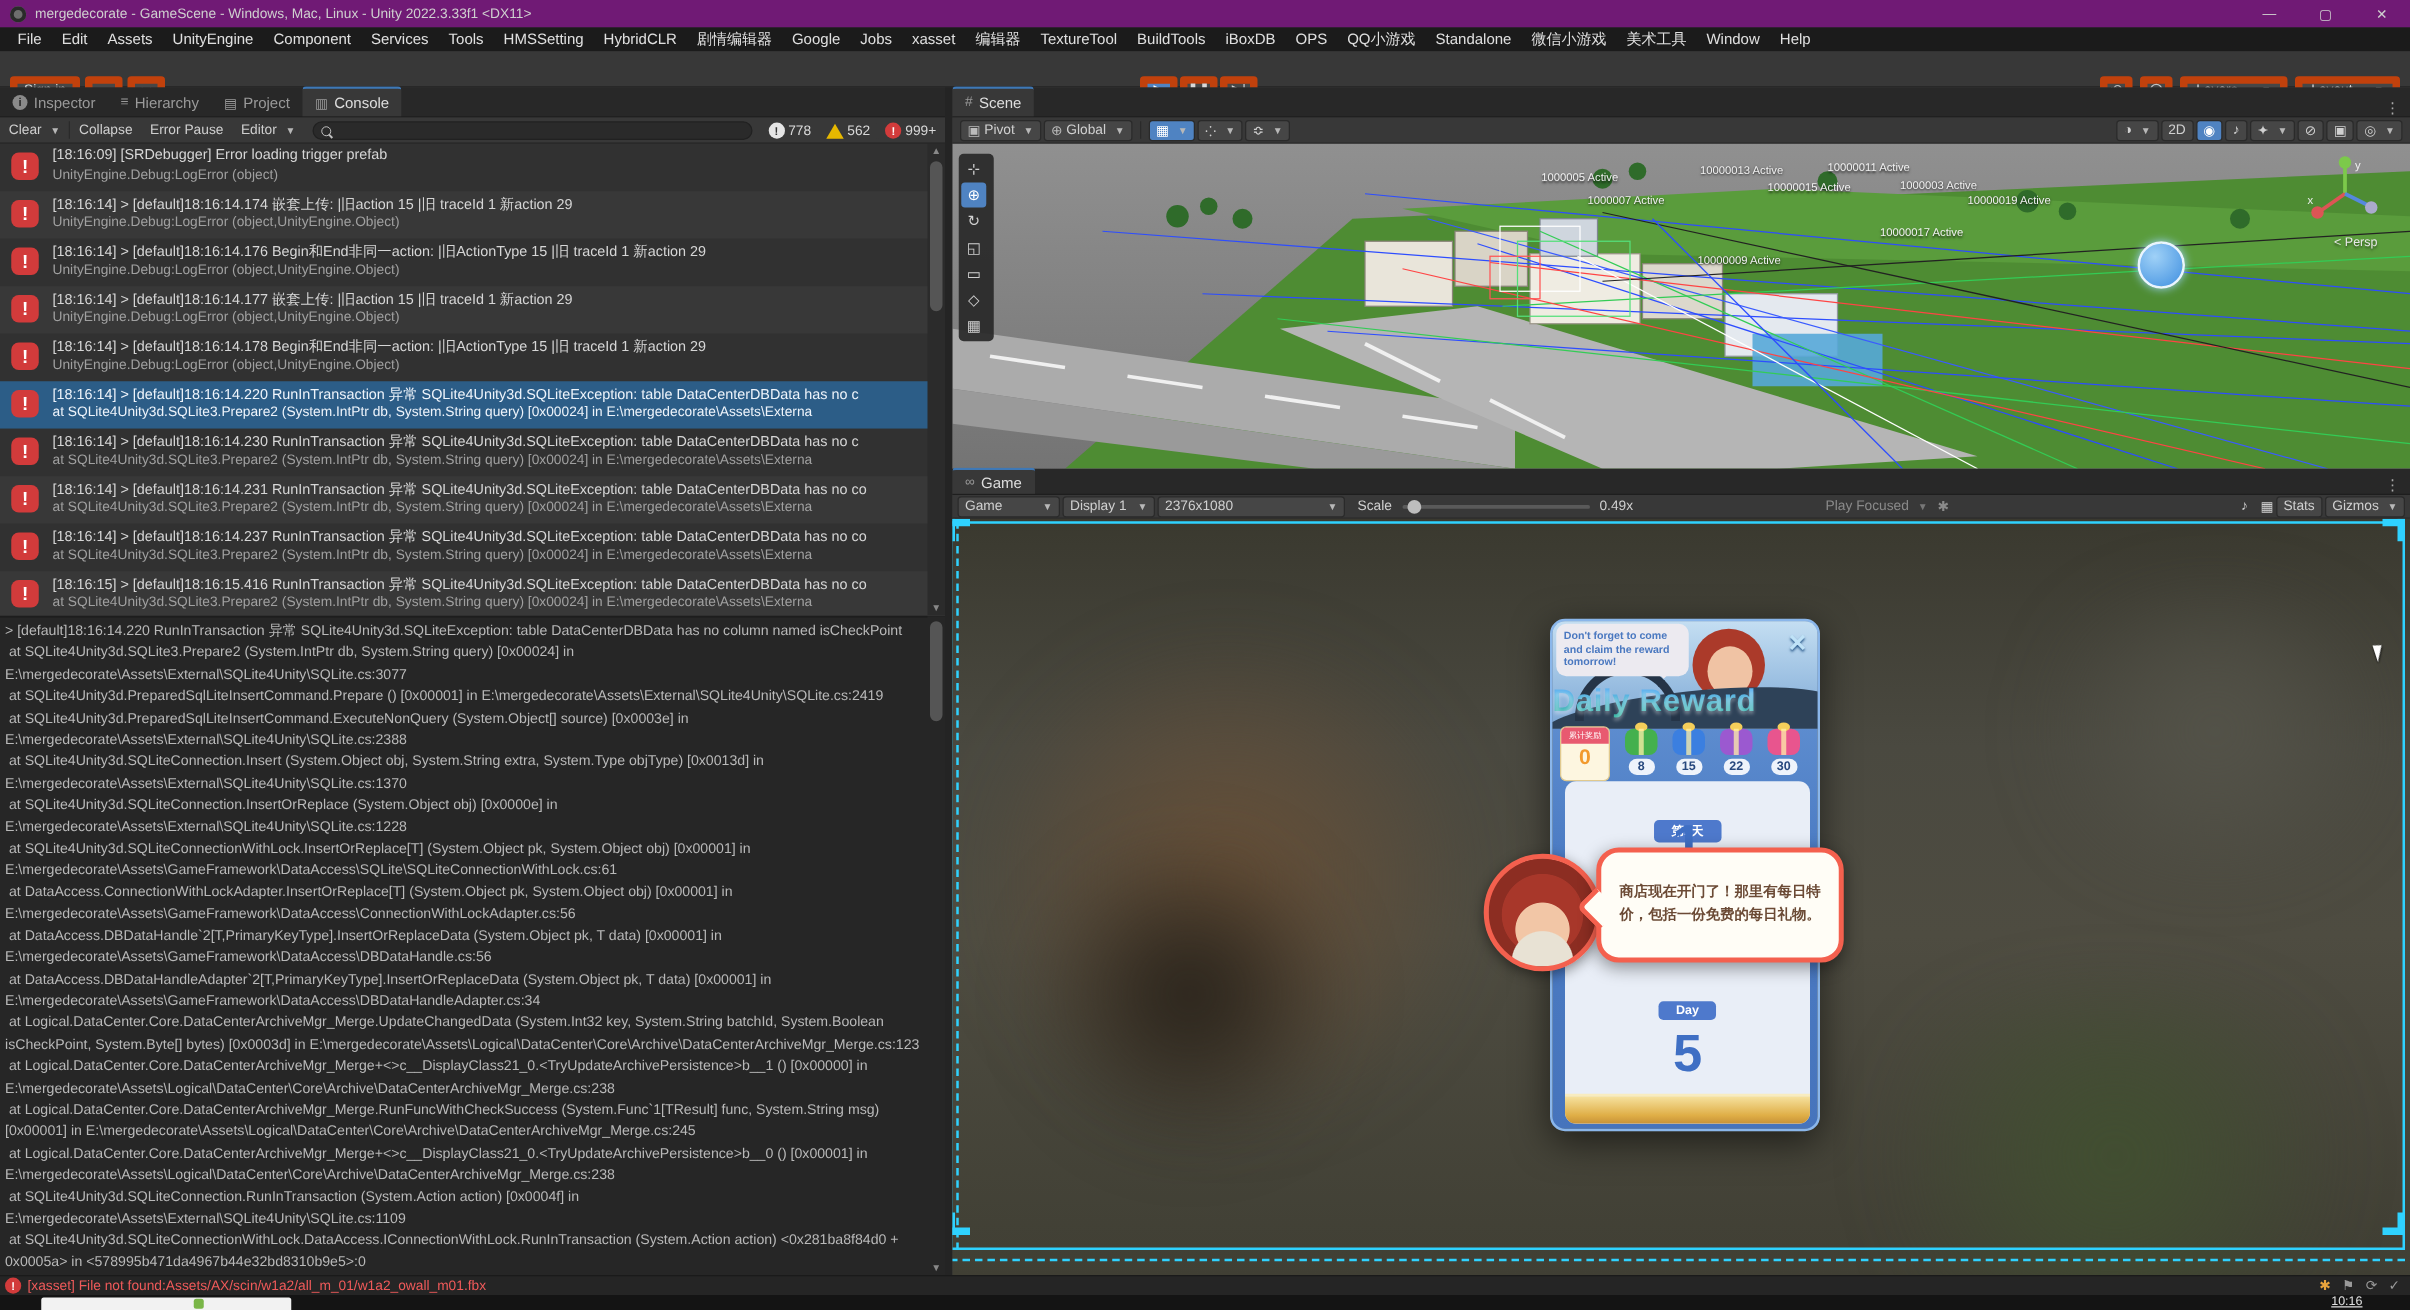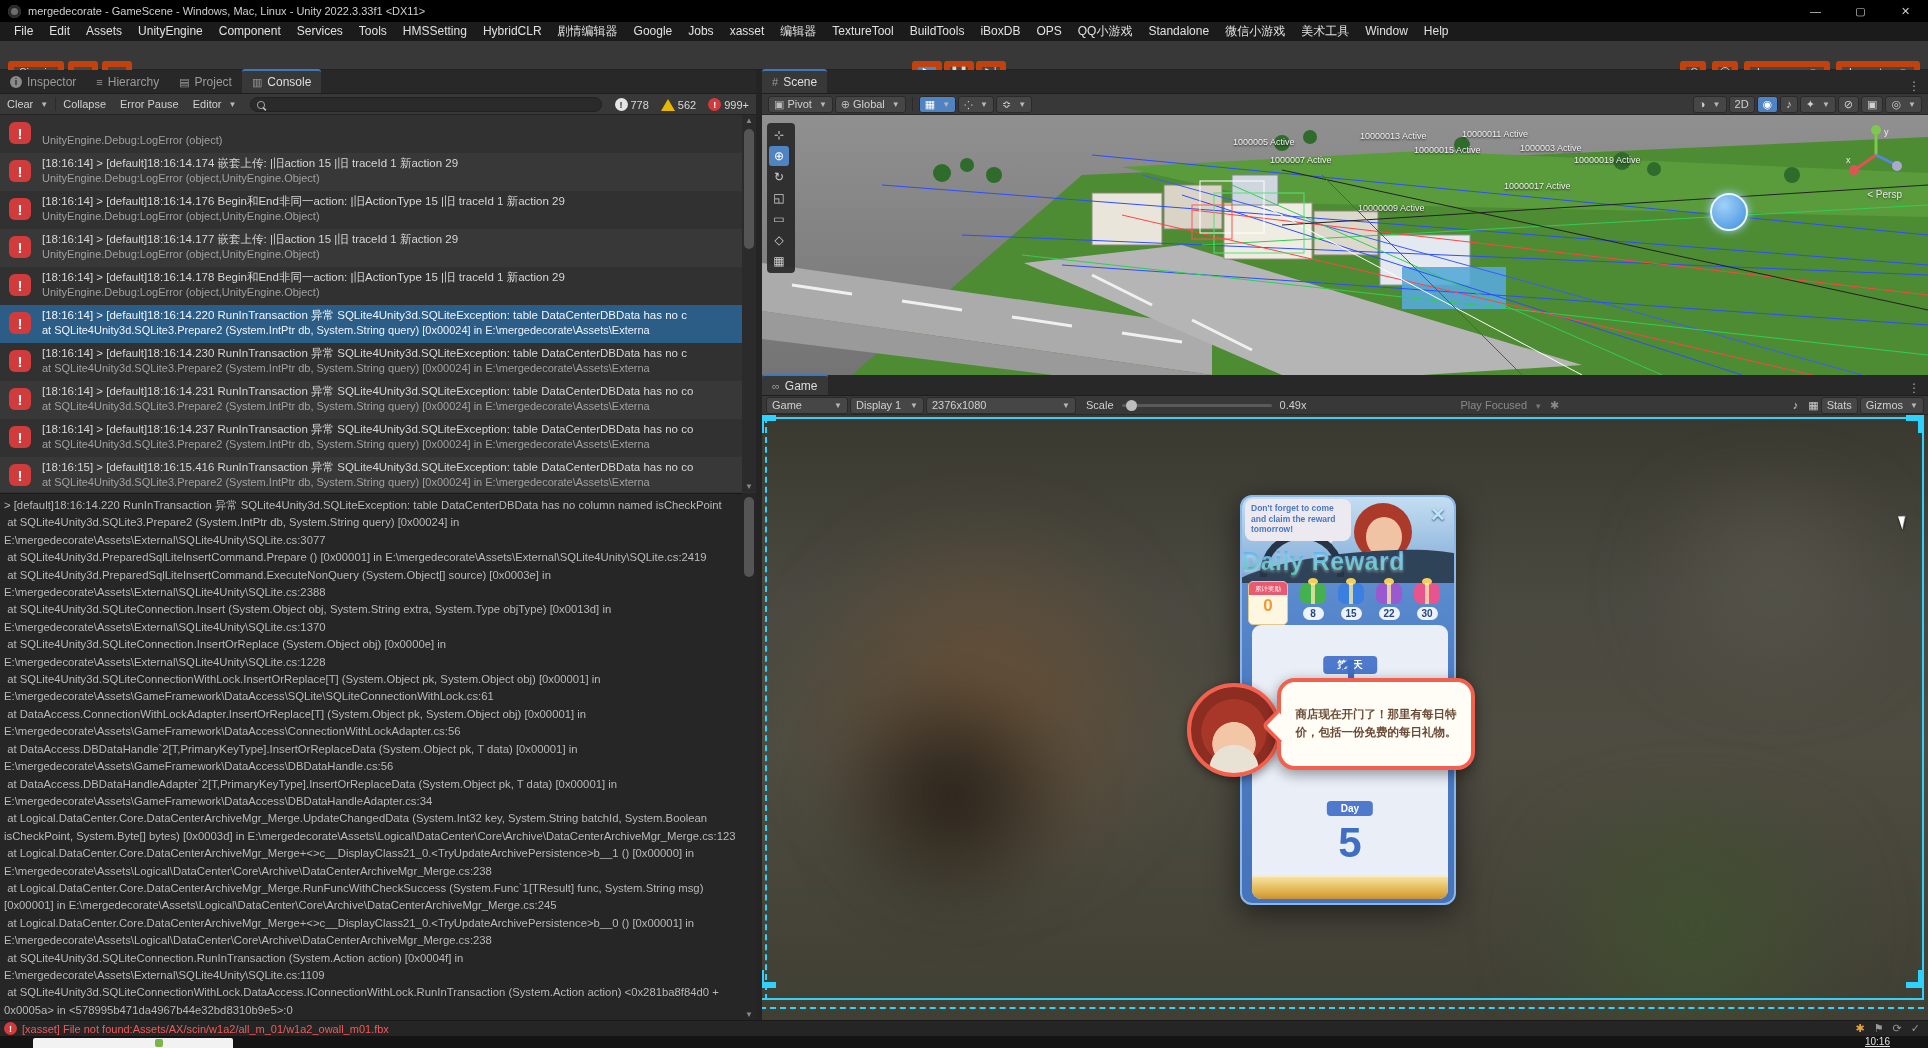--- a/index.html
+++ b/index.html
@@ -1,20 +1,20 @@
 <!DOCTYPE html>
 <html><head>
 <meta charset="utf-8">
 <style>
   html,body{margin:0;padding:0;background:#111;}
   #root{position:relative;width:1928px;height:1048px;overflow:hidden;
         font-family:"Liberation Sans",sans-serif;color:#c8c8c8;font-size:12px;
         background:#282828;-webkit-font-smoothing:antialiased;}
   
-  .titlebar{position:absolute;left:0;top:0;width:1928px;height:22px;background:#000000;color:#cfcfcf;
+  .titlebar{position:absolute;left:0;top:0;width:1928px;height:22px;background:#701a75;color:#cfcfcf;
             display:flex;align-items:center;font-size:11px;}
   .unity-logo{width:13px;height:13px;border-radius:50%;background:#6e6e6e;margin:0 7px 0 8px;
               box-shadow:inset 0 0 0 3px #2a2a2a;}
   .winbtns{position:absolute;right:0;top:0;height:22px;display:flex;}
   .winbtn{width:45px;height:22px;display:flex;align-items:center;justify-content:center;color:#cfcfcf;font-size:11px;}
   .menubar{position:absolute;left:0;top:22px;width:1928px;height:19px;background:#1b1b1b;display:flex;
            align-items:center;padding-left:6px;box-sizing:border-box;}
   .menu-item{padding:0 8px;color:#e0e0e0;font-size:12px;line-height:19px;}
   .maintoolbar{position:absolute;left:0;top:41px;width:1928px;height:29px;background:#383838;
                border-bottom:1px solid #232323;box-sizing:border-box;}
@@ -284,20 +284,21 @@
         <span class="cnt">
           <span class="badge err">!</span>
           <span>999+</span>
           </span>
       </span>
     </div>
 
     <div class="console-list" id="console-list">
         <div class="crow">
           <span class="badge err">!</span>
+          <div class="cl1">[18:16:09] [SRDebugger] Error loading trigger prefab</div>
           <div class="cl2">UnityEngine.Debug:LogError (object)</div>
         </div>
         <div class="crow">
           <span class="badge err">!</span>
           <div class="cl1">[18:16:14] &gt; [default]18:16:14.174 嵌套上传: |旧action 15 |旧 traceId 1 新action 29</div>
           <div class="cl2">UnityEngine.Debug:LogError (object,UnityEngine.Object)</div>
         </div>
         <div class="crow">
           <span class="badge err">!</span>
           <div class="cl1">[18:16:14] &gt; [default]18:16:14.176 Begin和End非同一action: |旧ActionType 15 |旧 traceId 1 新action 29</div>

